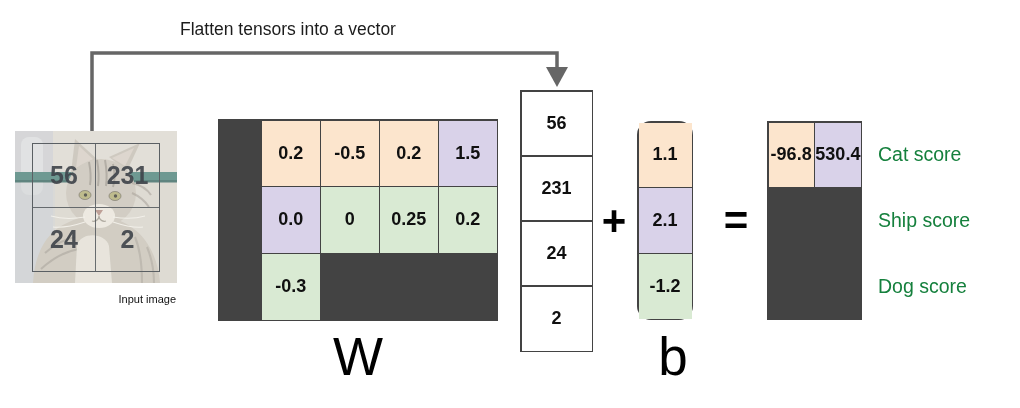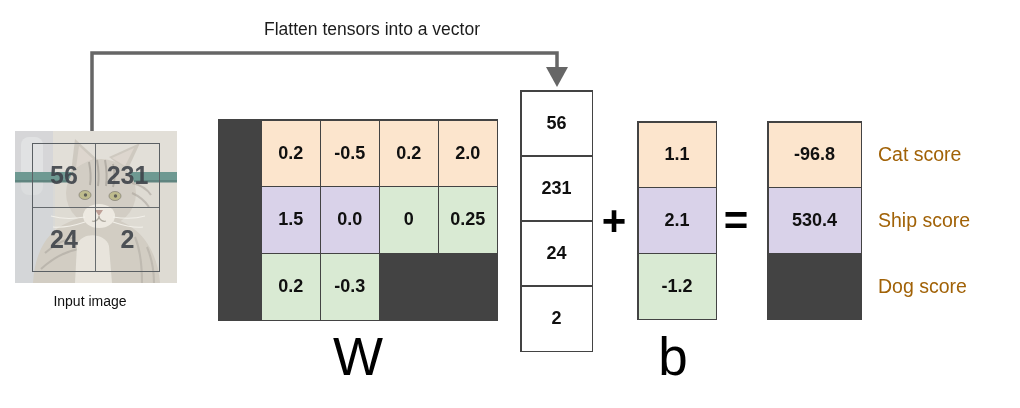--- a/index.html
+++ b/index.html
@@ -11,21 +11,21 @@
     width: 1020px;
     height: 408px;
     background: #ffffff;
     overflow: hidden;
   }
 
   
   .flatten-label {
     position: absolute;
     left: 180px; top: 19px; width: 300px;
-    text-align: right;
+    text-align: left;
     font-size: 17.5px;
     color: #1c1c1c;
   }
   .arrow-svg {
     position: absolute;
     left: 0; top: 0; width: 1020px; height: 408px;
     pointer-events: none;
   }
 
   
@@ -46,22 +46,22 @@
     display: flex; align-items: center; justify-content: center;
     font-size: 25px; font-weight: bold;
     color: #3e434a; opacity: 0.9;
   }
   .pixel-cell:nth-child(1) { border-right: 1.5px solid #5a5f63; border-bottom: 1.5px solid #5a5f63; }
   .pixel-cell:nth-child(2) { border-bottom: 1.5px solid #5a5f63; }
   .pixel-cell:nth-child(3) { border-right: 1.5px solid #5a5f63; }
   .input-caption {
     position: absolute;
     left: 4px; top: 293px; width: 172px;
-    text-align: center;
-    font-size: 14px;
+    text-align: right;
+    font-size: 11px;
     color: #111;
   }
 
   
   .grid-box {
     position: absolute;
     display: grid;
     background: var(--cell-border, #434343);
     gap: 1.5px; padding: 1.5px;
   }
@@ -80,27 +80,28 @@
     grid-template-columns: repeat(4, 1fr);
     grid-template-rows: repeat(3, 1fr);
     padding-left: 44px;
   }
   .x-vector {
     left: 520px; top: 90px; width: 73px; height: 262px;
     grid-template-columns: 1fr;
     grid-template-rows: repeat(4, 1fr);
   }
   .b-vector {
-    left: 637px; top: 121px; width: 80px; height: 199px;
+    left: 637px; top: 121px; width: 56px; height: 199px;
     grid-template-columns: 1fr;
     grid-template-rows: repeat(3, 1fr);
+    border-radius: 14px;
   }
   .score-vector {
     left: 767px; top: 121px; width: 95px; height: 199px;
-    grid-template-columns: 1fr;
+    grid-template-columns: 1fr 1fr;
     grid-template-rows: repeat(3, 1fr);
   }
 
   
   .big-letter {
     position: absolute;
     text-align: center;
     font-size: 53px;
     color: #000;
     line-height: 1;
@@ -119,21 +120,21 @@
   
   .score-labels {
     position: absolute;
     left: 878px; top: 121px; width: 140px; height: 199px;
     display: flex; flex-direction: column;
   }
   .score-label {
     flex: 1;
     display: flex; align-items: center;
     font-size: 19.5px;
-    color: #a16207;
+    color: #15803d;
   }
 </style>
 </head>
 <body>
 
 <div class="canvas">
 
   <div class="flatten-label">Flatten tensors into a vector</div>
 
   <svg class="arrow-svg" viewBox="0 0 1020 408">
@@ -185,21 +186,20 @@
       <div class="pixel-cell">24</div>
       <div class="pixel-cell">2</div>
     </div>
   </div>
   <div class="input-caption">Input image</div>
 
   <div class="grid-box w-matrix">
     <div class="cell row-cat">0.2</div>
     <div class="cell row-cat">-0.5</div>
     <div class="cell row-cat">0.2</div>
-    <div class="cell row-cat">2.0</div>
     <div class="cell row-dog">1.5</div>
     <div class="cell row-dog">0.0</div>
     <div class="cell row-ship">0</div>
     <div class="cell row-ship">0.25</div>
     <div class="cell row-ship">0.2</div>
     <div class="cell row-ship">-0.3</div>
   </div>
   <div class="big-letter w-label">W</div>
 
   <div class="grid-box x-vector">

